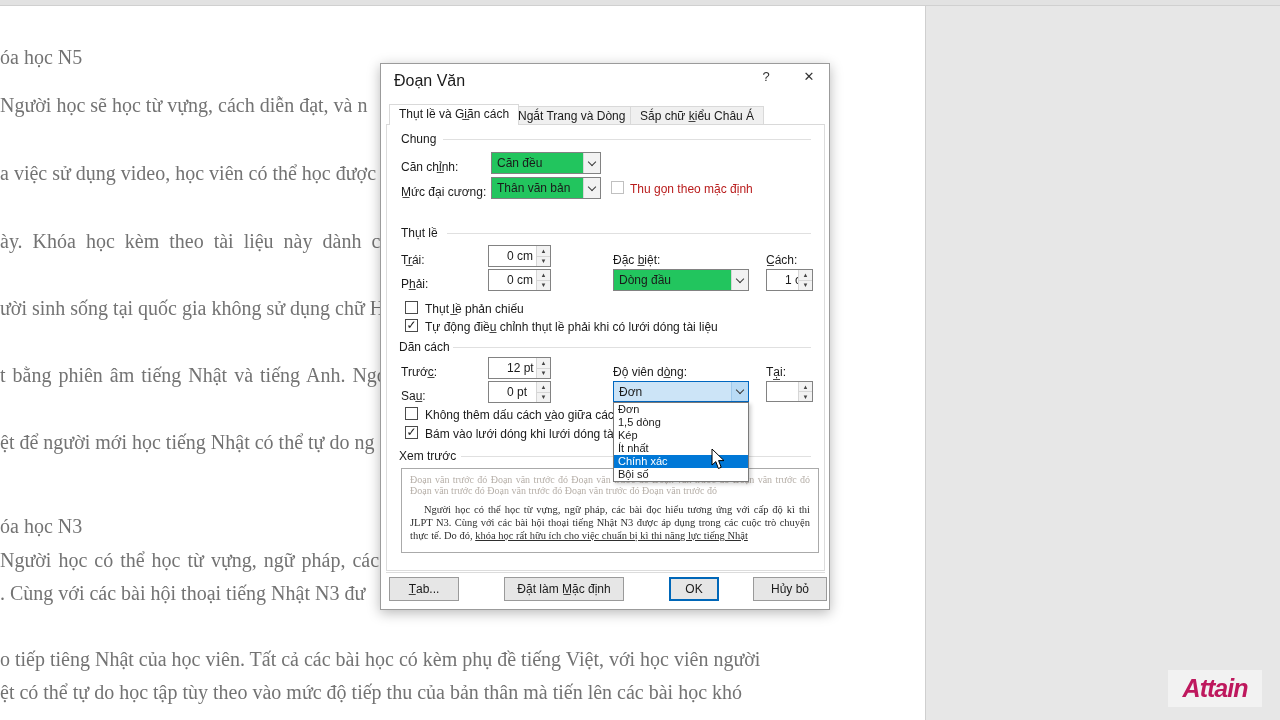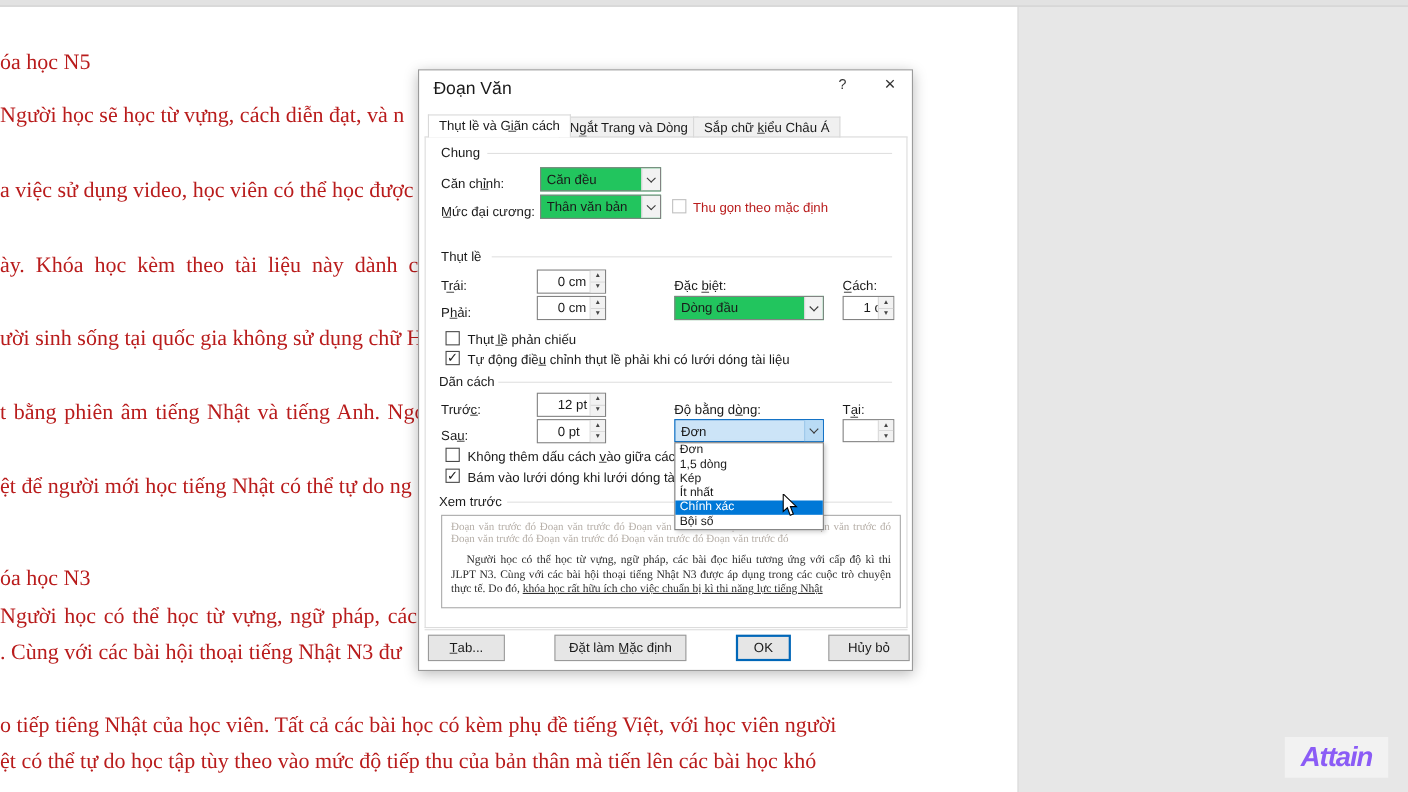--- a/index.html
+++ b/index.html
@@ -7,31 +7,31 @@
               font-family:"Liberation Sans", sans-serif; }
   .stage { position:absolute; left:0; top:0; width:1280px; height:720px; }
 
   
   .top-strip { position:absolute; left:0; top:0; width:1280px; height:6px;
                background:#e2e2e2; border-bottom:1px solid #d0d0d0; z-index:2; }
 
   
   .doc-page { position:absolute; left:0; top:6px; width:926px; height:714px;
               background:#ffffff; border-right:1px solid #cfcfcf; z-index:1; }
-  .doc-line { position:absolute; left:0; white-space:nowrap; color:#b91c1c;
+  .doc-line { position:absolute; left:0; white-space:nowrap; color:#737373;
               font-family:"Liberation Serif", serif; font-size:20px;text-align:right; }
   .ws1 { word-spacing:5px; } .ws2 { word-spacing:2px; }
 
   .right-panel { position:absolute; left:927px; top:6px; width:353px; height:714px;
                  background:#e7e7e7; z-index:1; }
 
   .watermark { position:absolute; left:1168px; top:670px; width:94px; height:37px;
                background:#f2f2f2; display:flex; align-items:center; justify-content:center;
                z-index:6; }
-  .watermark span { color:#8b5cf6; font-weight:bold; font-style:italic; font-size:25px;
+  .watermark span { color:#be185d; font-weight:bold; font-style:italic; font-size:25px;
                     letter-spacing:-1px; }
 
   
   .dialog { position:absolute; left:380px; top:63px; width:450px; height:547px;
             background:#ffffff; border:1px solid #9b9b9b;
             box-shadow:0 3px 12px rgba(0,0,0,0.28); z-index:10; font-size:12px; color:#1a1a1a; }
   .dlg-title { position:absolute; left:13px; top:8px; font-size:16px; }
   .dlg-help  { position:absolute; left:376px; top:5px; width:18px; height:18px;
                text-align:center; font-size:13px; color:#333; cursor:default; }
   .dlg-close { position:absolute; left:419px; top:5px; width:18px; height:18px;
@@ -216,21 +216,21 @@
 
     <div class="lbl" style="left:20px; top:325px">Sau̲:</div>
     <div class="spin" style="left:107px; top:317px; width:63px">
       <div class="val">0 pt</div>
       <div class="arr">
           <div>▲</div>
           <div>▼</div>
         </div>
     </div>
 
-    <div class="lbl" style="left:232px; top:301px">Độ bằng dò̲ng:</div>
+    <div class="lbl" style="left:232px; top:301px">Độ viên dò̲ng:</div>
     <div class="combo focus" style="left:232px; top:317px; width:136px; height:21px">
       <div class="val">Đơn</div>
       <div class="btn">
           <div class="chev"></div>
         </div>
     </div>
 
     <div class="lbl" style="left:385px; top:301px">Tạ̲i:</div>
     <div class="spin" style="left:385px; top:317px; width:47px; height:21px">
       <div class="val"></div>

